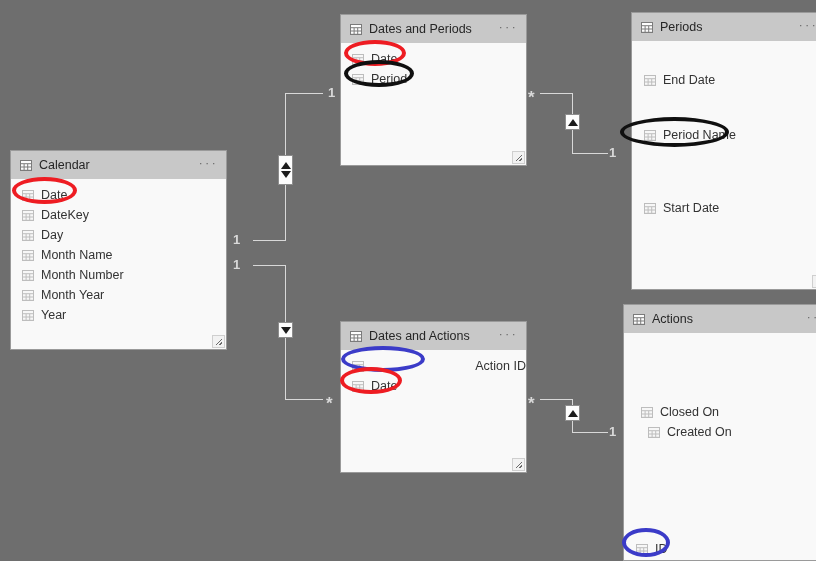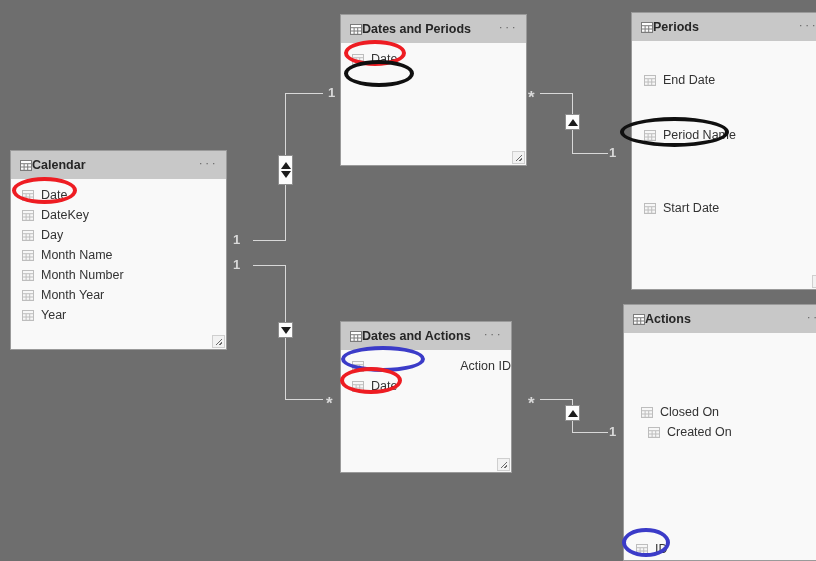--- a/index.html
+++ b/index.html
@@ -31,22 +31,23 @@
   .tbl-head {
     height: 28px;
     background: #c8c8c8;
     display: flex;
     align-items: center;
     padding: 0 8px 0 9px;
     box-sizing: border-box;
   }
   .tbl-title {
     font-size: 12.5px;
-    font-weight: bold;
+    font-weight: normal;
     color: #262626;
+    margin-left: 7px;
     white-space: nowrap;
     flex: 1;
   }
   .ellipsis {
     color: #6d6d6d;
     font-size: 13px;
     letter-spacing: 2.2px;
     line-height: 10px;
     padding-bottom: 5px;
   }
@@ -337,20 +338,33 @@
             <rect x="1" y="1" width="10" height="2.2" fill="#f7f7f7"></rect>
             <rect x="1" y="4.2" width="2.6" height="2.3" fill="#f7f7f7"></rect>
             <rect x="4.6" y="4.2" width="2.6" height="2.3" fill="#f7f7f7"></rect>
             <rect x="8.2" y="4.2" width="2.8" height="2.3" fill="#f7f7f7"></rect>
             <rect x="1" y="7.5" width="2.6" height="2.3" fill="#f7f7f7"></rect>
             <rect x="4.6" y="7.5" width="2.6" height="2.3" fill="#f7f7f7"></rect>
             <rect x="8.2" y="7.5" width="2.8" height="2.3" fill="#f7f7f7"></rect>
           </svg>
         <span class="col-label">Date</span>
       </div>
+      <div class="col">
+        <svg class="gicon" viewBox="0 0 12 11">
+            <rect width="12" height="11" fill="#bdbdbd"></rect>
+            <rect x="1" y="1" width="10" height="2.2" fill="#f7f7f7"></rect>
+            <rect x="1" y="4.2" width="2.6" height="2.3" fill="#f7f7f7"></rect>
+            <rect x="4.6" y="4.2" width="2.6" height="2.3" fill="#f7f7f7"></rect>
+            <rect x="8.2" y="4.2" width="2.8" height="2.3" fill="#f7f7f7"></rect>
+            <rect x="1" y="7.5" width="2.6" height="2.3" fill="#f7f7f7"></rect>
+            <rect x="4.6" y="7.5" width="2.6" height="2.3" fill="#f7f7f7"></rect>
+            <rect x="8.2" y="7.5" width="2.8" height="2.3" fill="#f7f7f7"></rect>
+          </svg>
+        <span class="col-label">Period</span>
+      </div>
     </div>
     <div class="grip"></div>
   </div>
 
   <div class="tbl" style="left:631px; top:12px; width:196px; height:278px;">
     <div class="tbl-head">
       <svg class="gicon" viewBox="0 0 12 11">
         <rect x="0" y="0" width="12" height="11" fill="#7b7b7b"></rect>
         <rect x="1" y="1" width="10" height="2.2" fill="#fdfdfd"></rect>
         <rect x="1" y="4.2" width="2.6" height="2.3" fill="#fdfdfd"></rect>
@@ -400,21 +414,21 @@
             <rect x="1" y="7.5" width="2.6" height="2.3" fill="#f7f7f7"></rect>
             <rect x="4.6" y="7.5" width="2.6" height="2.3" fill="#f7f7f7"></rect>
             <rect x="8.2" y="7.5" width="2.8" height="2.3" fill="#f7f7f7"></rect>
           </svg>
         <span class="col-label">Start Date</span>
       </div>
     </div>
     <div class="grip"></div>
   </div>
 
-  <div class="tbl" style="left:340px; top:321px; width:172px; height:152px;">
+  <div class="tbl" style="left:340px; top:321px; width:187px; height:152px;">
     <div class="tbl-head">
       <svg class="gicon" viewBox="0 0 12 11">
         <rect x="0" y="0" width="12" height="11" fill="#7b7b7b"></rect>
         <rect x="1" y="1" width="10" height="2.2" fill="#fdfdfd"></rect>
         <rect x="1" y="4.2" width="2.6" height="2.3" fill="#fdfdfd"></rect>
         <rect x="4.6" y="4.2" width="2.6" height="2.3" fill="#fdfdfd"></rect>
         <rect x="8.2" y="4.2" width="2.8" height="2.3" fill="#fdfdfd"></rect>
         <rect x="1" y="7.5" width="2.6" height="2.3" fill="#fdfdfd"></rect>
         <rect x="4.6" y="7.5" width="2.6" height="2.3" fill="#fdfdfd"></rect>
         <rect x="8.2" y="7.5" width="2.8" height="2.3" fill="#fdfdfd"></rect>

